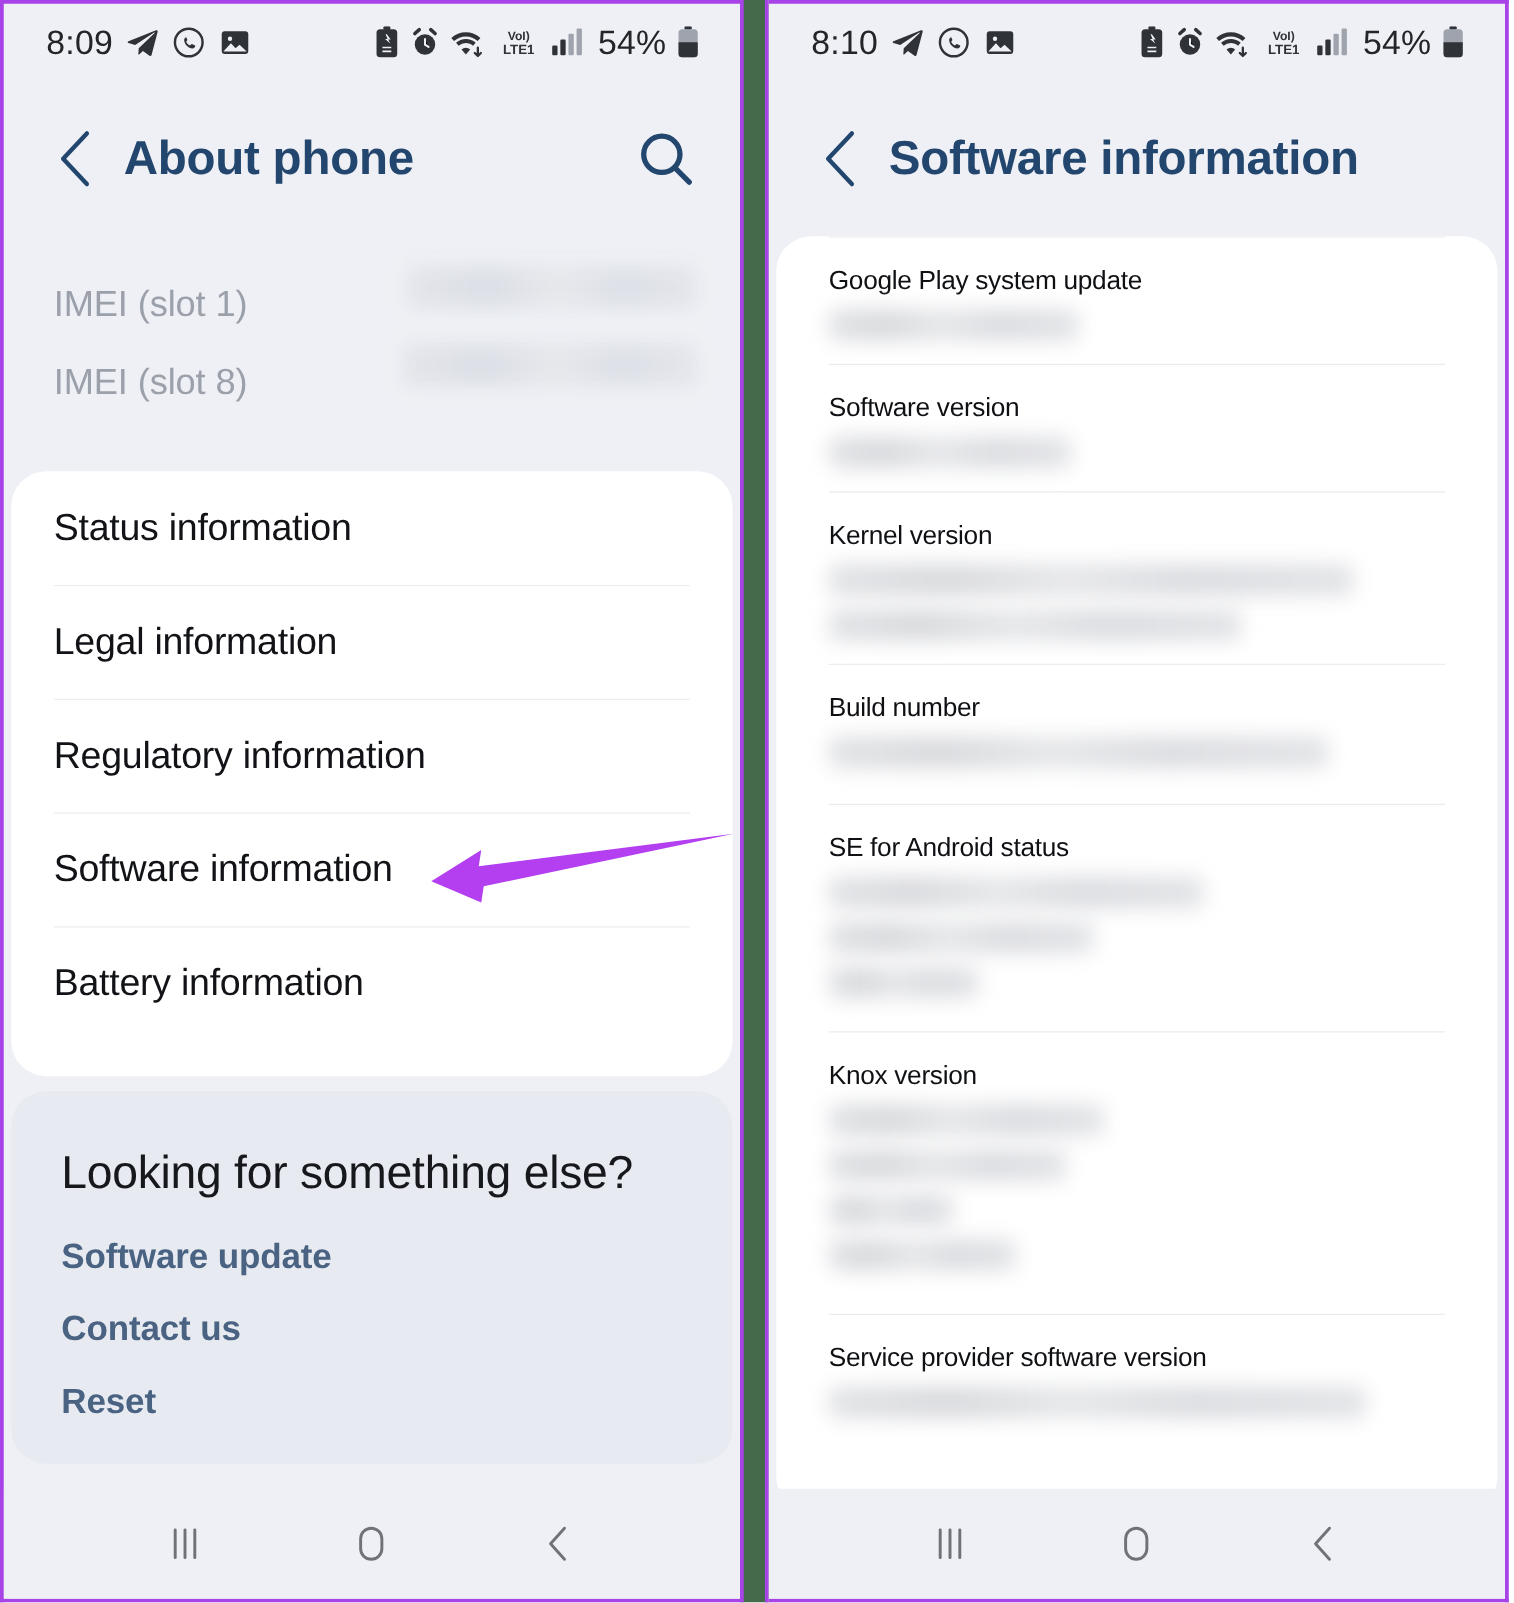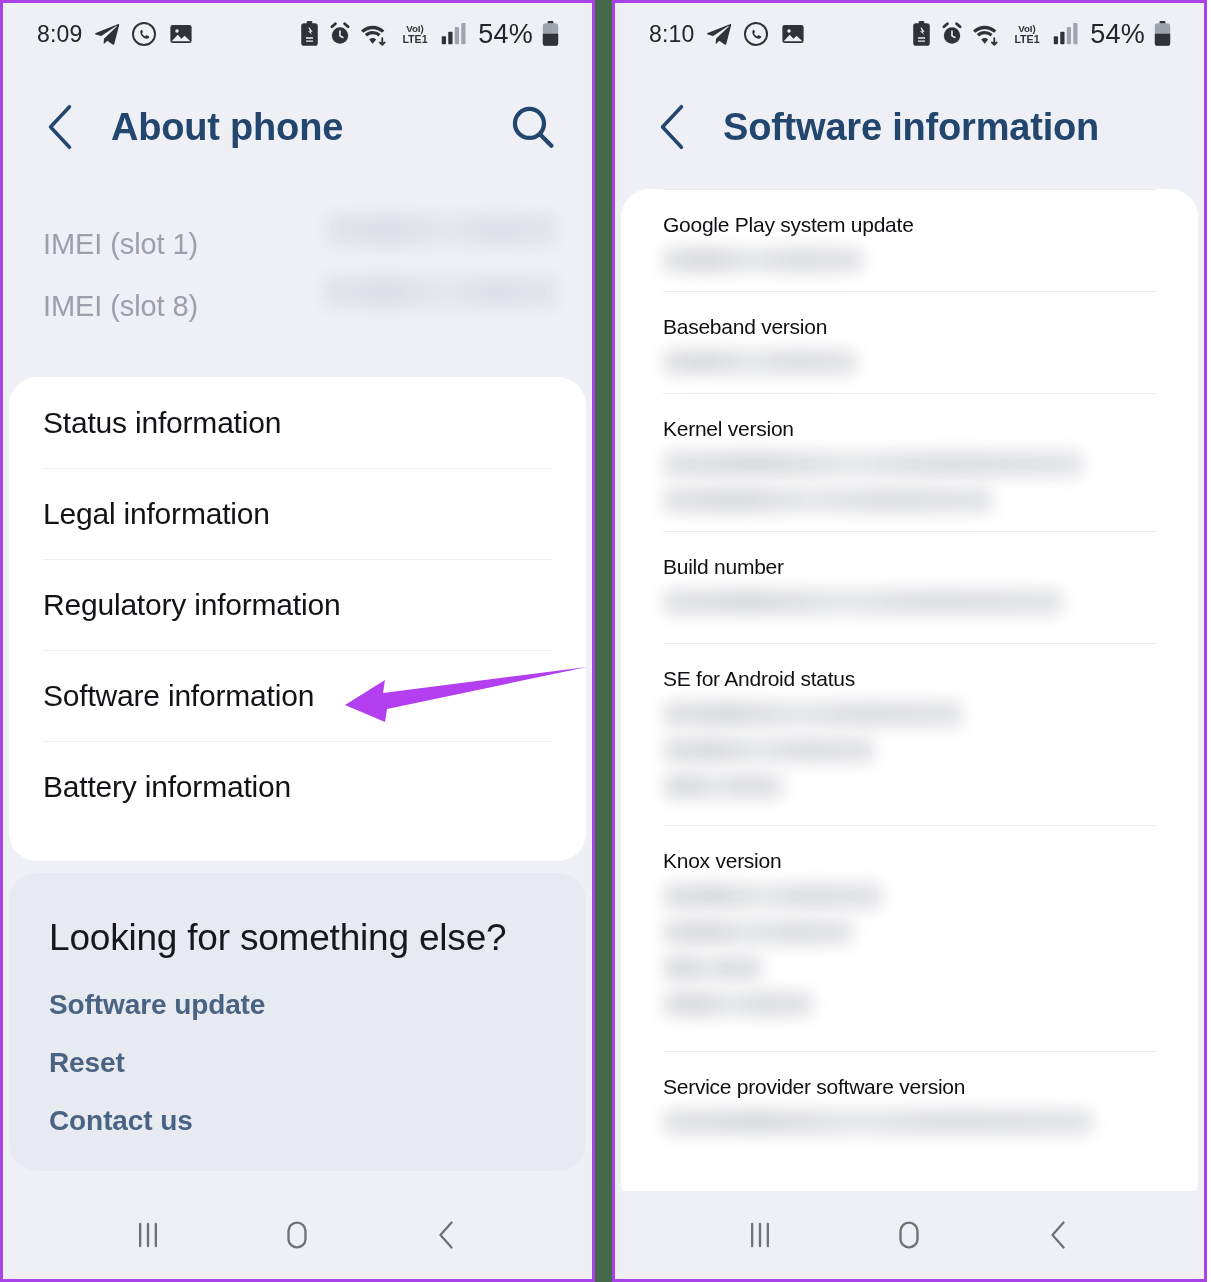--- a/index.html
+++ b/index.html
@@ -32,31 +32,30 @@
   }
 
   
   .statusbar{
     position:absolute; top:0; left:0; right:0; height:62px;
     display:flex; align-items:center; justify-content:space-between;
     padding:0 32px 0 34px;
     color:#2b2d31;
   }
   .sb-left{ display:flex; align-items:center; gap:11px; }
-  .sb-time{ font-size:23px; letter-spacing:.2px; color:#232528; }
+  .sb-time{ font-size:27px; letter-spacing:.2px; color:#232528; }
   .sb-right{ display:flex; align-items:center; gap:8px; }
   .sb-pct{ font-size:27px; color:#232528; letter-spacing:.2px; margin-left:4px;}
   .ico{ display:block; }
 
   
   .titlebar{
     position:absolute; left:0; right:0; top:62px; height:124px;
     display:flex; align-items:center;
     padding:0 36px 0 40px;
-    gap:12px;
   }
   .back-chevron{ flex:0 0 auto; width:34px; height:46px; margin-right:22px; }
   .page-title{
     font-size:38px; font-weight:700; color:#23466e;
     letter-spacing:-.2px; white-space:nowrap;
   }
   .spacer{ flex:1 1 auto; }
   .search-btn{ flex:0 0 auto; width:46px; height:46px; }
 
   
@@ -233,22 +232,22 @@
         <span class="list-label">Software information</span>
       </div>
       <div class="list-item">
         <span class="list-label">Battery information</span>
       </div>
     </div>
 
     <div class="gray-card">
       <div class="gray-title">Looking for something else?</div>
       <div class="gray-link">Software update</div>
+      <div class="gray-link">Contact us</div>
       <div class="gray-link">Reset</div>
-      <div class="gray-link">Contact us</div>
     </div>
 
     <svg class="arrow-anno" viewBox="0 0 250 64">
       <path d="M2 40 L42 15 L40 28 L244 2 L44 44 L42 57 Z" fill="#b43ff0"></path>
     </svg>
 
     <div class="navbar">
       <span class="nav-btn">
         <svg width="34" height="34" viewBox="0 0 26 26">
             <path d="M7 4.5v17M13 4.5v17M19 4.5v17" stroke="#6f7378" stroke-width="1.8" stroke-linecap="round"></path>
@@ -334,21 +333,21 @@
     <div class="card card-right">
 
       <div class="info-row">
         <div class="info-label">Google Play system update</div>
         <div class="blur-wrap">
           <div class="blurline" style="width:200px;height:26px"></div>
         </div>
       </div>
 
       <div class="info-row">
-        <div class="info-label">Baseband version</div>
+        <div class="info-label">Software version</div>
         <div class="blur-wrap">
           <div class="blurline" style="width:194px;height:26px"></div>
         </div>
       </div>
 
       <div class="info-row">
         <div class="info-label">Kernel version</div>
         <div class="blur-wrap">
           <div class="blurline" style="width:420px;height:26px"></div>
           <div class="blurline" style="width:330px;height:26px"></div>

